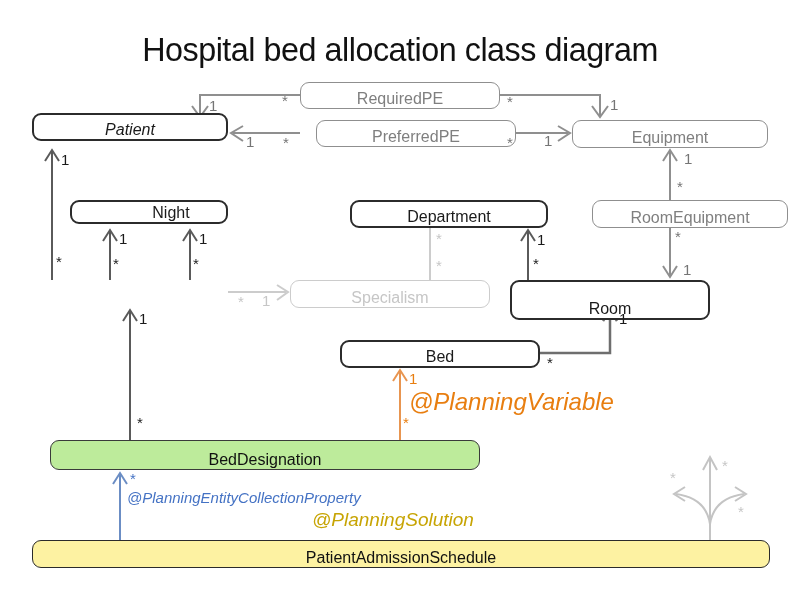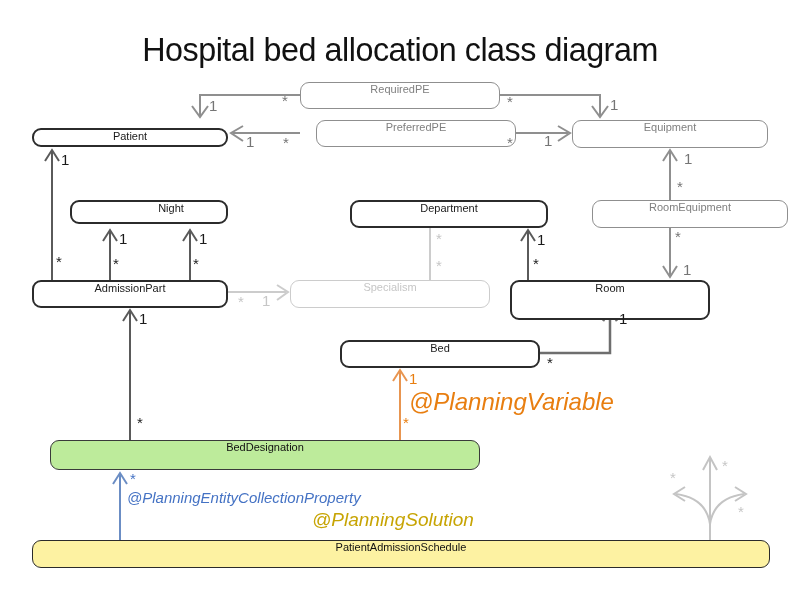--- a/index.html
+++ b/index.html
@@ -7,22 +7,22 @@
     position:relative;width:800px;height:600px;background:#ffffff;overflow:hidden;
     font-family:"Liberation Sans", sans-serif;
   }
   #title{
     position:absolute;left:0;top:30px;width:800px;text-align:center;
     font-size:34px;color:#111;letter-spacing:-0.5px;transform:scaleX(0.95);
   }
   svg.wires{position:absolute;left:0;top:0;}
   .cls{
     position:absolute;box-sizing:border-box;border-radius:9px;background:#ffffff;
-    display:flex;align-items:flex-start;justify-content:center;
-    font-size:11px;color:#1a1a1a;border:2px solid #2b2b2b;
+    display:flex;align-items:flex-end;justify-content:center;
+    font-size:16px;color:#1a1a1a;border:2px solid #2b2b2b;
   }
   .cls.gray{border:1.5px solid #8f8f8f;color:#7f7f7f;}
   .cls.faint{border:1.5px solid #cccccc;color:#c6c6c6;}
   .cls.green{background:#bdeb9b;border:1.5px solid #3a3a3a;color:#111;}
   .cls.yellow{background:#fdf2a2;border:1.5px solid #2b2b2b;color:#111;}
   .mult{
     position:absolute;font-size:15px;line-height:1;color:#1a1a1a;white-space:pre;
   }
   .mult.gray{color:#757575;}
   .mult.faint{color:#c6c6c6;}
@@ -127,43 +127,40 @@
     <g stroke="#c4c4c4" stroke-width="2" fill="none">
       <path d="M710,540 V458"></path>
       <path d="M703,470 L710,457 L717,470"></path>
       <path d="M710,524 Q706,498 676,494"></path>
       <path d="M685,487 L674,494 L685,501"></path>
       <path d="M710,524 Q714,498 744,494"></path>
       <path d="M735,487 L746,494 L735,501"></path>
     </g>
   </svg>
 
-  <div class="cls" style="left:32px;top:128px;width:196px;height:19px;">
+  <div class="cls" style="left:32px;top:113px;width:196px;height:28px;font-style:italic;">
       <span>Patient</span>
     </div>
   <div class="cls gray" style="left:300px;top:82px;width:200px;height:27px;">
       <span>RequiredPE</span>
     </div>
   <div class="cls gray" style="left:300px;top:120px;width:200px;height:27px;margin-left:16px;">
       <span>PreferredPE</span>
     </div>
   <div class="cls gray" style="left:572px;top:120px;width:196px;height:28px;">
       <span>Equipment</span>
     </div>
   <div class="cls" style="left:70px;top:200px;width:158px;height:24px;padding-left:44px;">
       <span>Night</span>
     </div>
   <div class="cls" style="left:350px;top:200px;width:198px;height:28px;">
       <span>Department</span>
     </div>
   <div class="cls gray" style="left:572px;top:200px;width:196px;height:28px;margin-left:20px;">
       <span>RoomEquipment</span>
-    </div>
-  <div class="cls" style="left:32px;top:280px;width:196px;height:28px;">
-      <span>AdmissionPart</span>
     </div>
   <div class="cls faint" style="left:290px;top:280px;width:200px;height:28px;">
       <span>Specialism</span>
     </div>
   <div class="cls" style="left:510px;top:280px;width:200px;height:40px;">
       <span>Room</span>
     </div>
   <div class="cls" style="left:340px;top:340px;width:200px;height:28px;">
       <span>Bed</span>
     </div>

